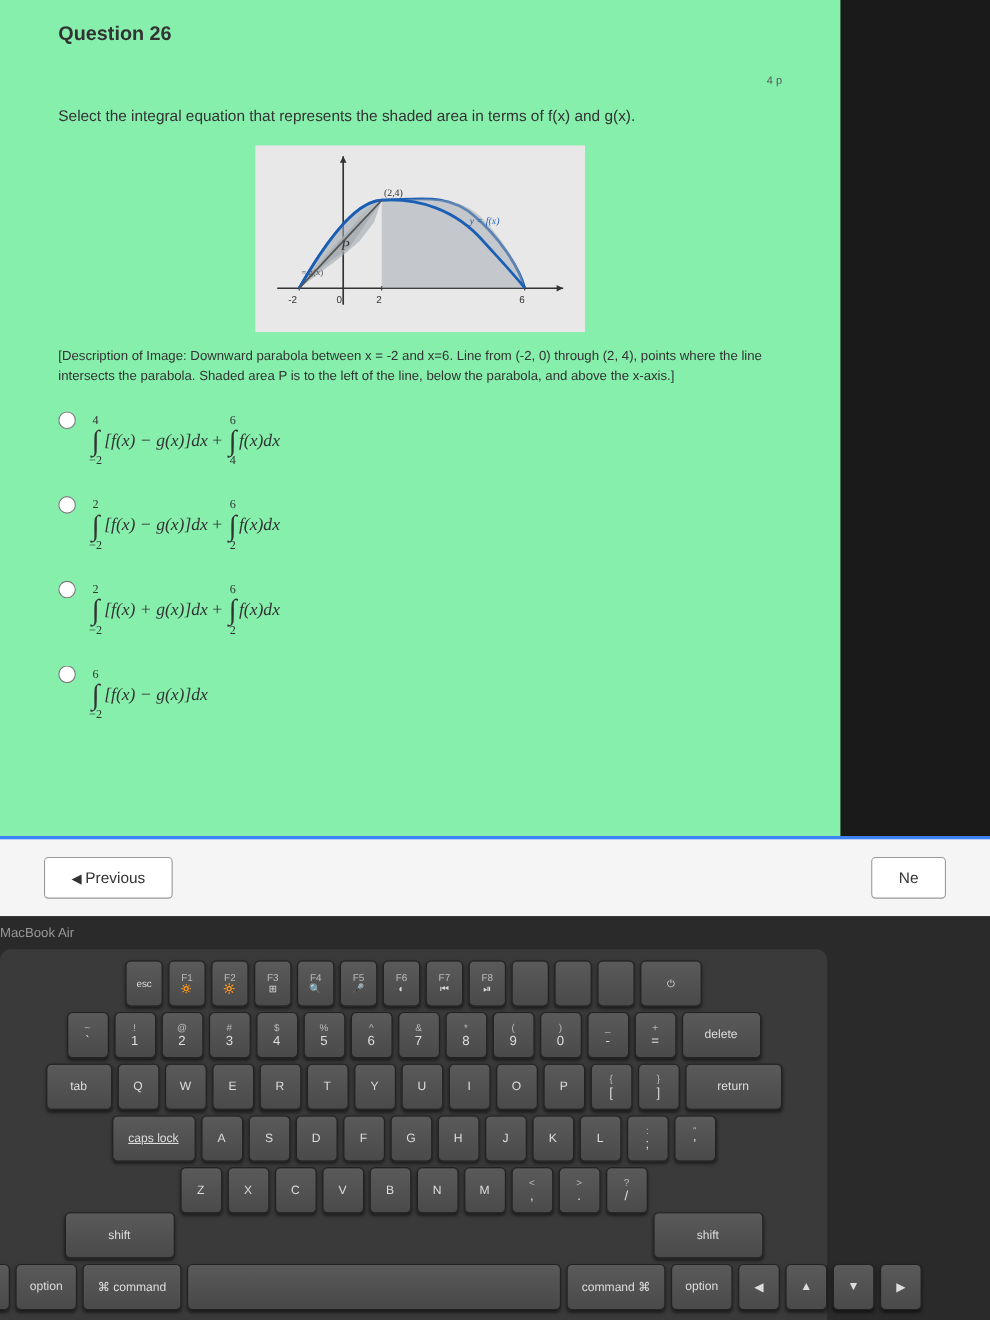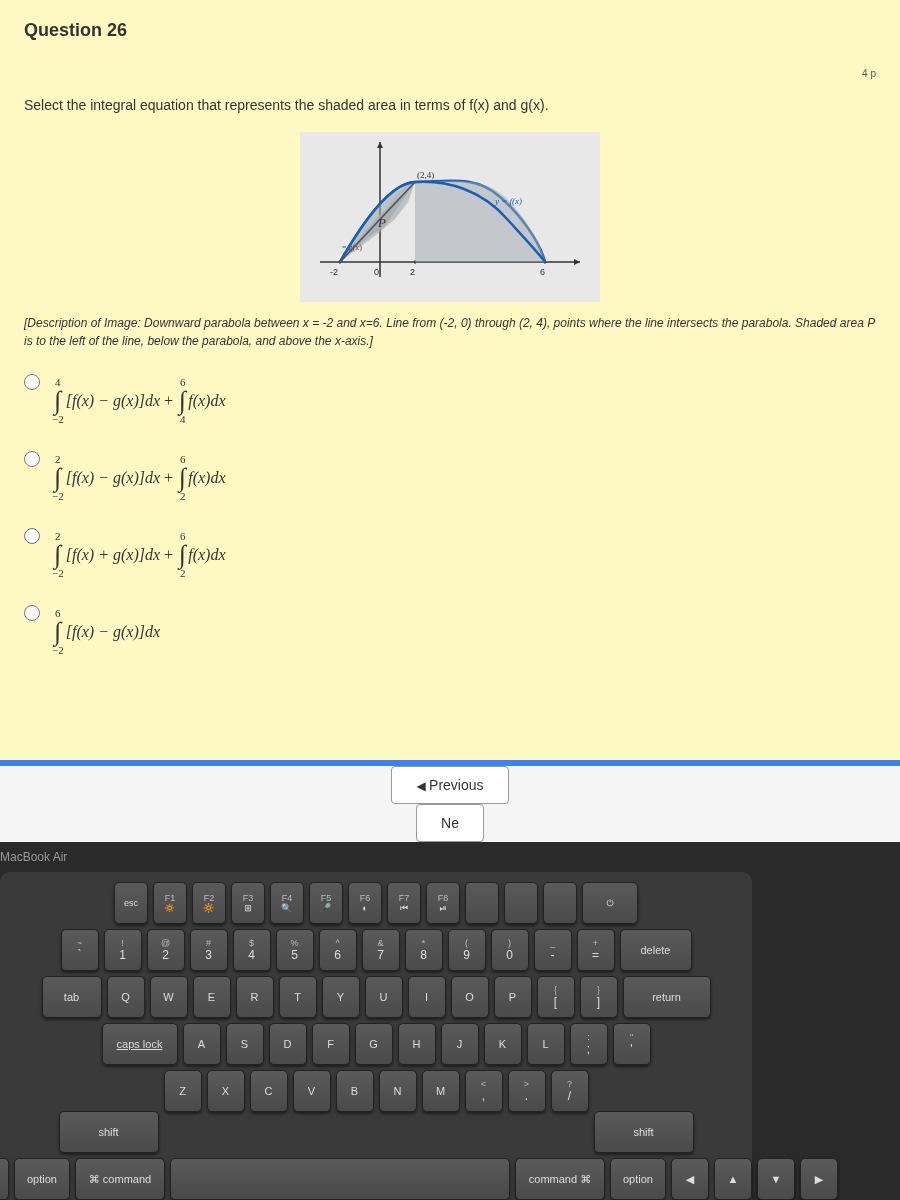--- a/index.html
+++ b/index.html
@@ -8,24 +8,24 @@
       font-family: -apple-system, BlinkMacSystemFont, 'Segoe UI', sans-serif;
       width: 900px;
       height: 1200px;
       overflow: hidden;
       display: flex;
       flex-direction: column;
     }
 
     
     .quiz-container {
-      background: #fef9c3;
-      width: 900px;
+      background: #86efac;
+      width: 764px;
       min-height: 760px;
-      padding: 20px 24px;
+      padding: 20px 53px;
       position: relative;
     }
 
     .question-header {
       display: flex;
       justify-content: space-between;
       align-items: flex-start;
       margin-bottom: 16px;
     }
 
@@ -54,21 +54,20 @@
       height: 170px;
       margin: 0 auto 12px auto;
       position: relative;
     }
 
     .image-description {
       font-size: 12px;
       color: #333;
       line-height: 1.5;
       margin-bottom: 20px;
-      font-style: italic;
     }
 
     .options-list {
       list-style: none;
       padding: 0;
     }
 
     .option-item {
       display: flex;
       align-items: flex-start;
@@ -87,24 +86,23 @@
     .option-formula {
       font-size: 16px;
       color: #333;
       line-height: 1.4;
     }
 
     .navigation-bar {
       display: flex;
       justify-content: space-between;
       align-items: center;
-      padding: 0 40px;
+      padding: 16px 40px;
       background: #f5f5f5;
-      border-top: 6px solid #3b82f6;
-      flex-direction: column;
+      border-top: 3px solid #3b82f6;
     }
 
     .nav-btn {
       padding: 10px 24px;
       font-size: 14px;
       border: 1px solid #999;
       background: white;
       cursor: pointer;
       border-radius: 4px;
       color: #333;

